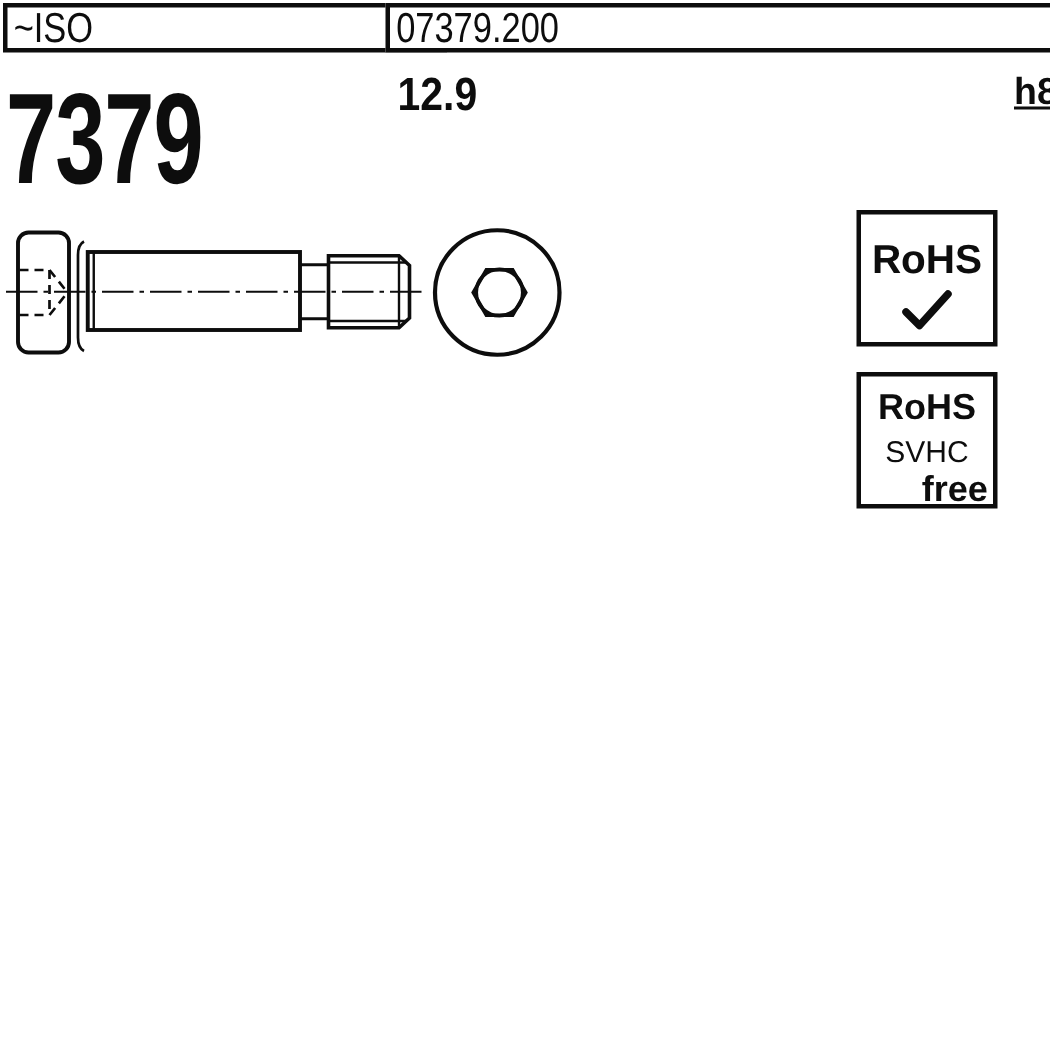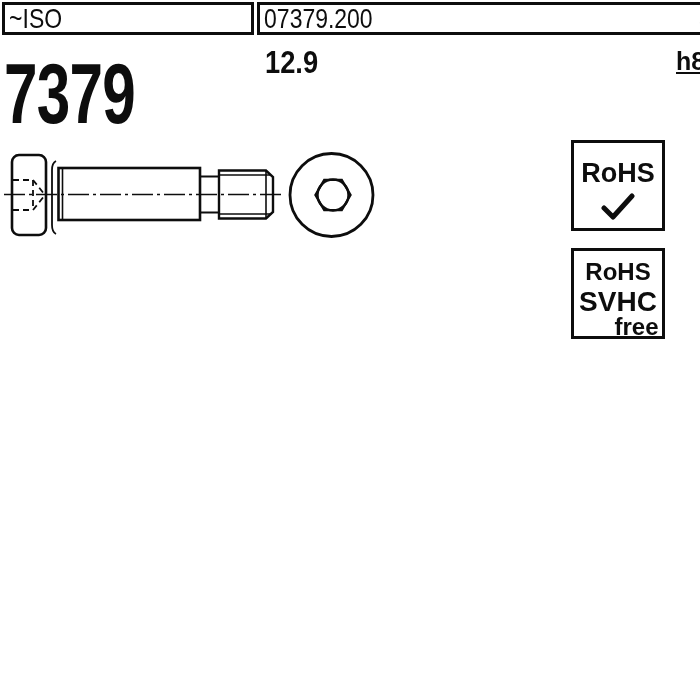--- a/index.html
+++ b/index.html
@@ -5,21 +5,21 @@
   html,body{margin:0;padding:0;background:#fff;}
   .canvas{
     position:relative;width:700px;height:700px;background:#ffffff;
     font-family:"Liberation Sans", sans-serif;color:#0d0d0d;overflow:hidden;
   }
   
   .hdr-box{
     position:absolute;top:2px;height:33px;border:3px solid #0d0d0d;
     box-sizing:border-box;background:#fff;display:flex;align-items:center;
   }
-  .hdr-box.left{left:2px;width:252px;}
+  .hdr-box.left{left:2px;width:296px;}
   .hdr-box.right{left:257px;width:500px;}
   .hdr-text{
     font-size:28px;font-weight:400;white-space:nowrap;line-height:27px;
     display:inline-block;transform:scaleX(.82);transform-origin:left center;
     padding-left:5px;letter-spacing:0;
   }
   .hdr-text.num-right{
     margin-left:auto;transform-origin:right center;padding-right:5px;padding-left:0;
   }
   .big-standard{
@@ -44,21 +44,21 @@
   
   .badge{
     position:absolute;left:571px;width:94px;border:3px solid #0d0d0d;
     box-sizing:border-box;background:#fff;text-align:center;
   }
   .badge.rohs{top:140px;height:91px;}
   .badge.reach{top:248px;height:91px;}
   .rohs-label{font-size:27px;font-weight:700;line-height:27px;margin-top:17px;}
   .rohs-check{margin-top:6px;}
   .reach-line1{font-size:24px;font-weight:700;line-height:24px;margin-top:9px;}
-  .reach-line2{font-size:28px;font-weight:700;line-height:24px;margin-top:6px;}
+  .reach-line2{font-size:20px;font-weight:400;line-height:24px;margin-top:6px;}
   .reach-line3{font-size:24px;font-weight:700;line-height:24px;margin-top:1px;padding-left:37px;}
 </style>
 </head>
 <body>
 
 <div class="canvas">
 
   <div class="hdr-box left">
     <span class="hdr-text">~ISO</span>
   </div>

